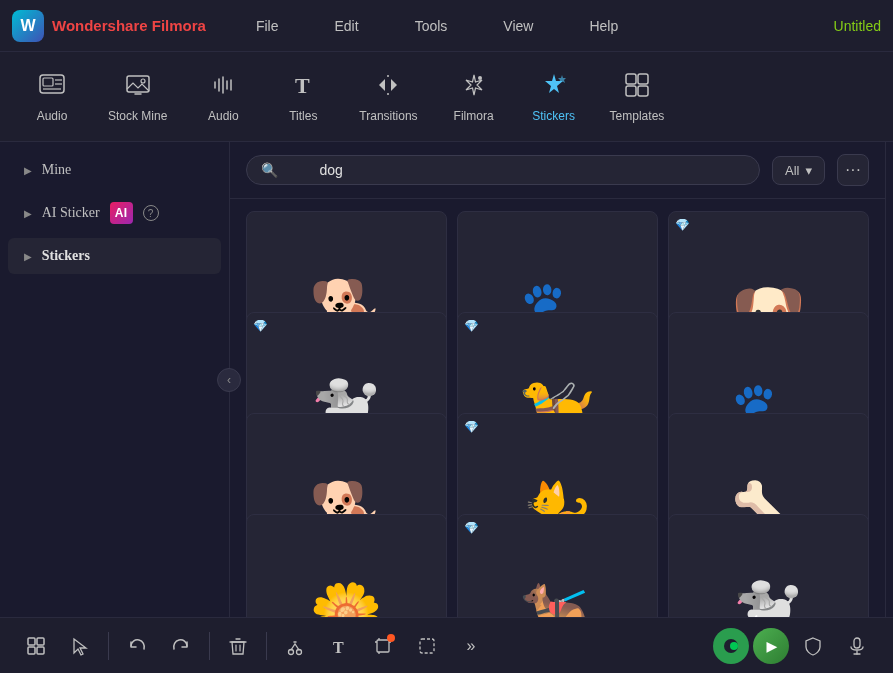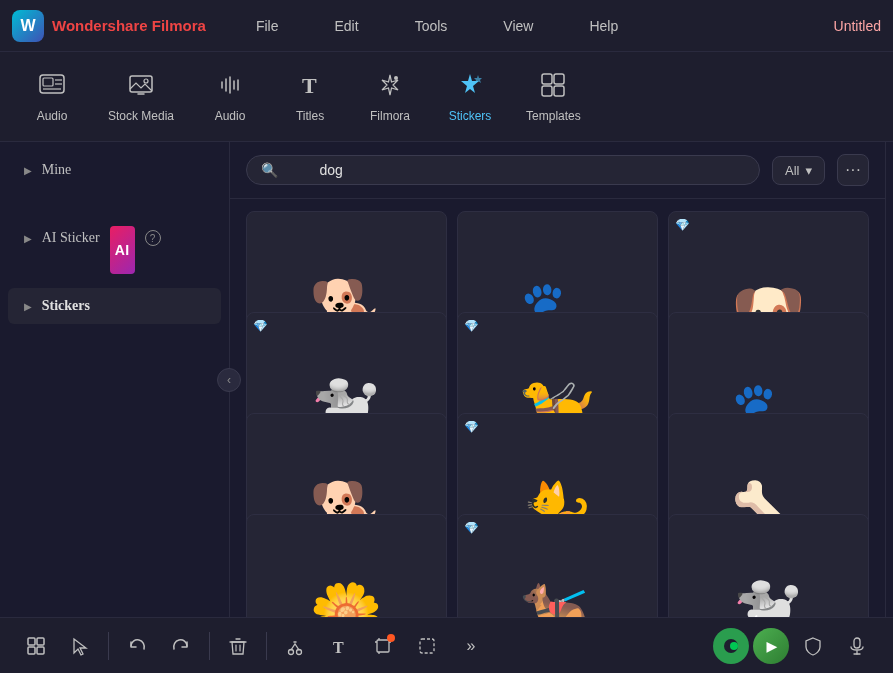--- a/index.html
+++ b/index.html
@@ -55,21 +55,21 @@
     .menu-item {
       font-size: 14px;
       color: #c0c0c0;
       cursor: pointer;
       padding: 4px 6px;
       border-radius: 4px;
       margin-left: 20px;
     }
     .title-area {
       font-size: 14px;
-      color: #fca5a5;
+      color: #84cc16;
     }
 
     
     .toolbar {
       display: flex;
       align-items: center;
       background: #1e1e2e;
       height: 90px;
       padding: 0 16px;
       border-bottom: 1px solid #2a2a3e;
@@ -135,26 +135,25 @@
       color: #c0c0c0;
       font-family: Liberation Serif, serif;
     }
     .sidebar-item .label.bold {
       font-weight: 600;
       color: #e0e0e0;
     }
     .ai-badge {
       background: linear-gradient(135deg, #e91e63, #9c27b0);
       color: white;
-      font-size: 14px;
+      font-size: 12px;
       font-weight: bold;
-      padding: 16px 5px;
+      padding: 4px 5px;
       border-radius: 4px;
       letter-spacing: 0.5px;
-      margin-top: 24px;
     }
     .info-icon {
       width: 16px;
       height: 16px;
       border: 1.5px solid #888;
       border-radius: 50%;
       display: flex;
       align-items: center;
       justify-content: center;
       font-size: 10px;
@@ -377,37 +376,48 @@
   </div>
   <div class="tool-item">
     <div class="tool-icon">
       <svg width="28" height="28" viewBox="0 0 28 28" fill="none">
         <rect x="3" y="5" width="22" height="16" rx="2" stroke="#c0c0c0" stroke-width="1.5" fill="none"></rect>
         <path d="M3 18 L9 12 L14 17 L18 13 L25 20" stroke="#c0c0c0" stroke-width="1.2" fill="none"></path>
         <circle cx="19" cy="10" r="2" stroke="#c0c0c0" stroke-width="1.2" fill="none"></circle>
         <path d="M11 23 L17 23" stroke="#c0c0c0" stroke-width="1.5" stroke-linecap="round"></path>
       </svg>
     </div>
-    <span class="tool-label">Stock Media</span>
+    <span class="tool-label">Stock Mine</span>
   </div>
   <div class="tool-item">
     <div class="tool-icon">
       <svg width="28" height="28" viewBox="0 0 28 28" fill="none">
         <path d="M10 8 L10 20 M14 6 L14 22 M18 10 L18 18 M6 11 L6 17 M22 9 L22 19" stroke="#c0c0c0" stroke-width="1.5" stroke-linecap="round"></path>
       </svg>
     </div>
     <span class="tool-label">Audio</span>
   </div>
   <div class="tool-item">
     <div class="tool-icon">
       <svg width="28" height="28" viewBox="0 0 28 28" fill="none">
         <text x="6" y="22" font-size="22" font-weight="bold" fill="#c0c0c0" font-family="serif">T</text>
       </svg>
     </div>
     <span class="tool-label">Titles</span>
+  </div>
+  <div class="tool-item">
+    <div class="tool-icon">
+      <svg width="28" height="28" viewBox="0 0 28 28" fill="none">
+        <path d="M5 14 L11 8 L11 20 Z" fill="#c0c0c0"></path>
+        <path d="M23 14 L17 8 L17 20 Z" fill="#c0c0c0"></path>
+        <line x1="13" y1="5" x2="15" y2="5" stroke="#c0c0c0" stroke-width="1.5"></line>
+        <line x1="13" y1="23" x2="15" y2="23" stroke="#c0c0c0" stroke-width="1.5"></line>
+      </svg>
+    </div>
+    <span class="tool-label">Transitions</span>
   </div>
   <div class="tool-item">
     <div class="tool-icon">
       <svg width="28" height="28" viewBox="0 0 28 28" fill="none">
         <path d="M14 4 L15.5 11 L22 9 L17 14 L22 19 L15.5 17 L14 24 L12.5 17 L6 19 L11 14 L6 9 L12.5 11 Z" stroke="#c0c0c0" stroke-width="1.2" fill="none"></path>
         <circle cx="20" cy="7" r="2" fill="#c0c0c0"></circle>
       </svg>
     </div>
     <span class="tool-label">Filmora</span>
   </div>

